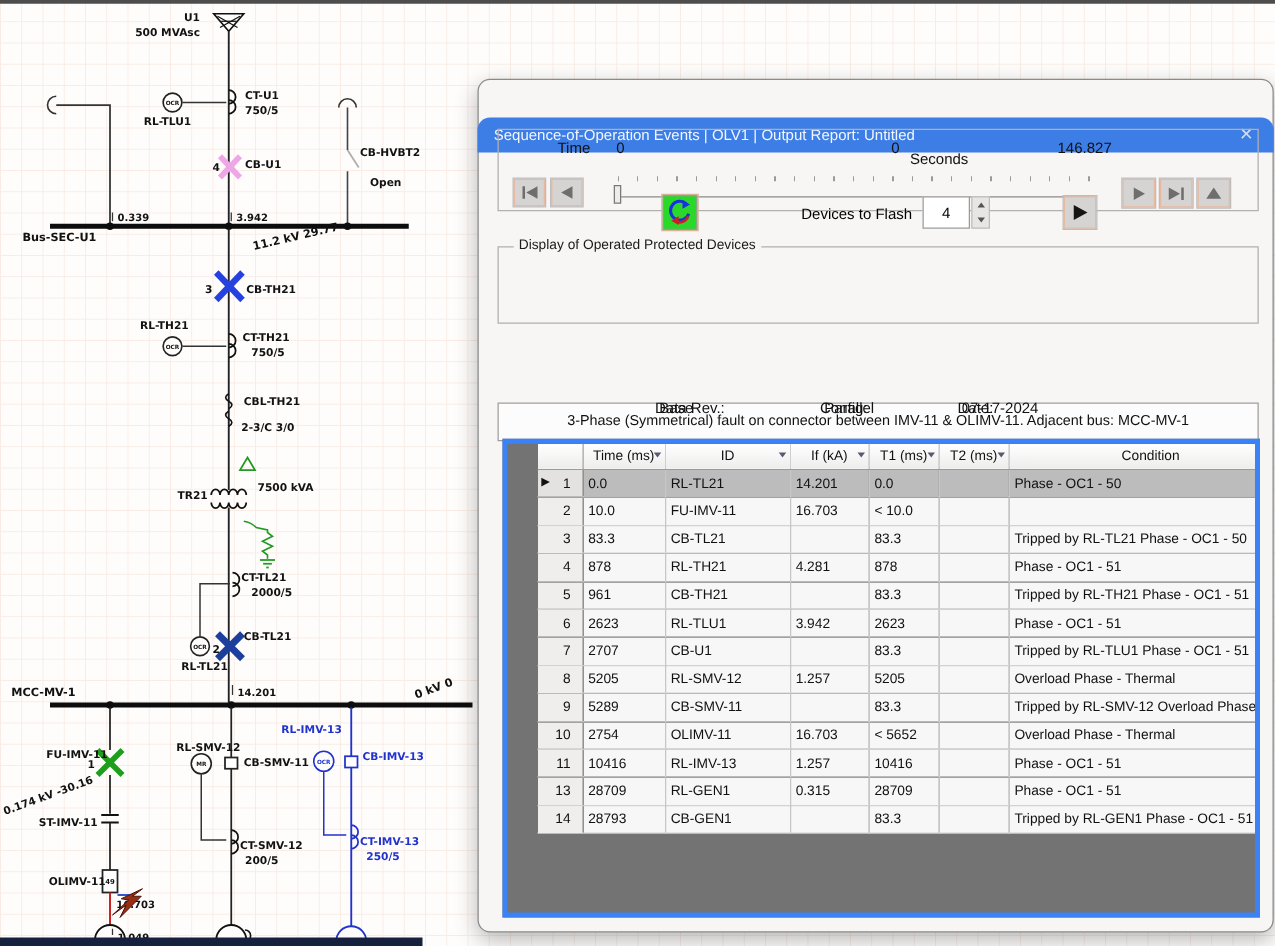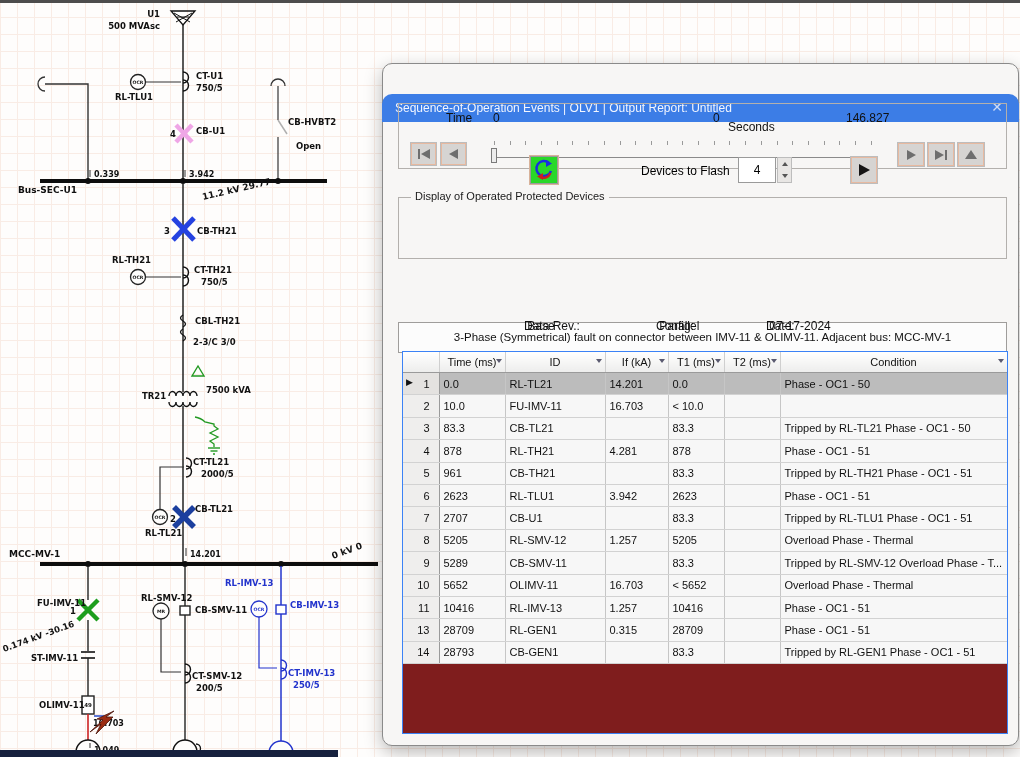--- a/index.html
+++ b/index.html
@@ -69,21 +69,21 @@
   .play-btn{position:absolute;left:468px;top:93px;width:26px;height:26px;background:#d6d4d2;border:1px solid #e7b9a0;outline:1px solid #bdbdbd;display:flex;align-items:center;justify-content:center;box-sizing:border-box;}
   .play-btn .tri-r{border-left-color:#151515;border-top-width:6px;border-bottom-width:6px;border-left-width:11px;}
 
   .fault-box{position:absolute;left:15px;top:218px;width:609px;height:31px;background:#fcfcfc;border:1px solid #9f9d9b;
     font-size:11.5px;color:#111;text-align:center;line-height:29px;box-sizing:border-box;overflow:hidden;margin-top:40px;}
   .meta{position:absolute;top:255px;left:0;width:637px;font-size:12px;color:#111;}
   .meta span{position:absolute;white-space:nowrap;}
   .meta .m1{left:141px;} .meta .m2{left:273px;} .meta .m3{left:383px;}
 
   
-  .table-wrap{position:absolute;left:19px;top:287px;width:606px;height:383px;background:#7f1d1d;border:1px solid #3b82f6;box-sizing:border-box;overflow:hidden;}
+  .table-wrap{position:absolute;left:19px;top:287px;width:606px;height:383px;background:#737373;border:4px solid #3b82f6;box-sizing:border-box;overflow:hidden;padding-left:24px;}
   table.events{border-collapse:collapse;table-layout:fixed;width:604px;font-size:11px;color:#111;}
   table.events th{
     height:18px;font-weight:normal;text-align:center;position:relative;
     background:linear-gradient(#ffffff,#ededec);
     border-right:1px solid #cfcfcf;border-bottom:1px solid #9a9a9a;overflow:hidden;white-space:nowrap;
   }
   table.events th .hdr-arrow{position:absolute;right:3px;top:7px;width:0;height:0;
     border-left:3.5px solid transparent;border-right:3.5px solid transparent;border-top:4.5px solid #5a5a70;}
   table.events td{
     height:21.4px;padding:0 4px;border-right:1px solid #c6c6c6;border-bottom:1px solid #d2d2d2;
@@ -478,21 +478,21 @@
               <td class="rowhdr">9</td>
               <td>5289</td>
               <td>CB-SMV-11</td>
               <td></td>
               <td>83.3</td>
               <td></td>
               <td>Tripped by RL-SMV-12 Overload Phase - T...</td>
             </tr>
             <tr>
               <td class="rowhdr">10</td>
-              <td>5652</td>
+              <td>2754</td>
               <td>OLIMV-11</td>
               <td>16.703</td>
               <td>&lt; 5652</td>
               <td></td>
               <td>Overload Phase - Thermal</td>
             </tr>
             <tr>
               <td class="rowhdr">11</td>
               <td>10416</td>
               <td>RL-IMV-13</td>

